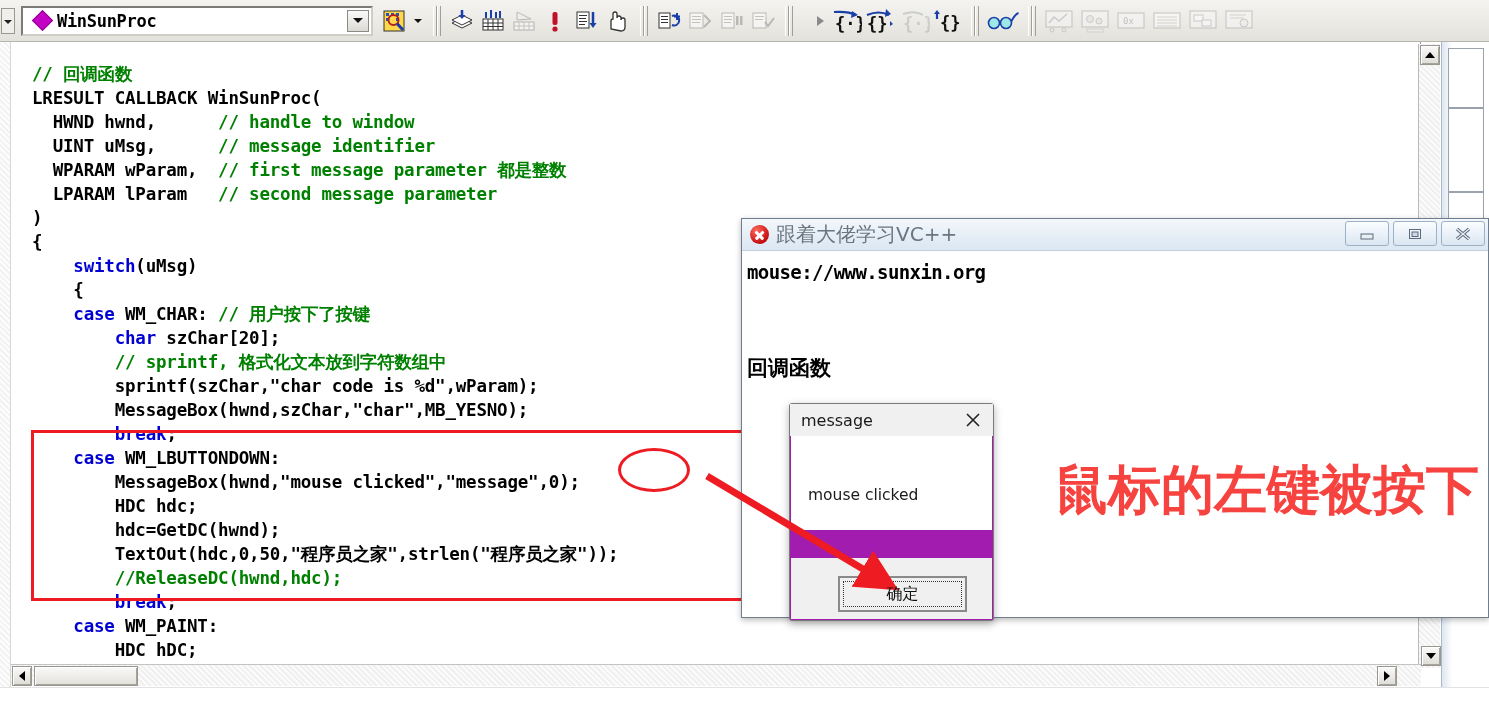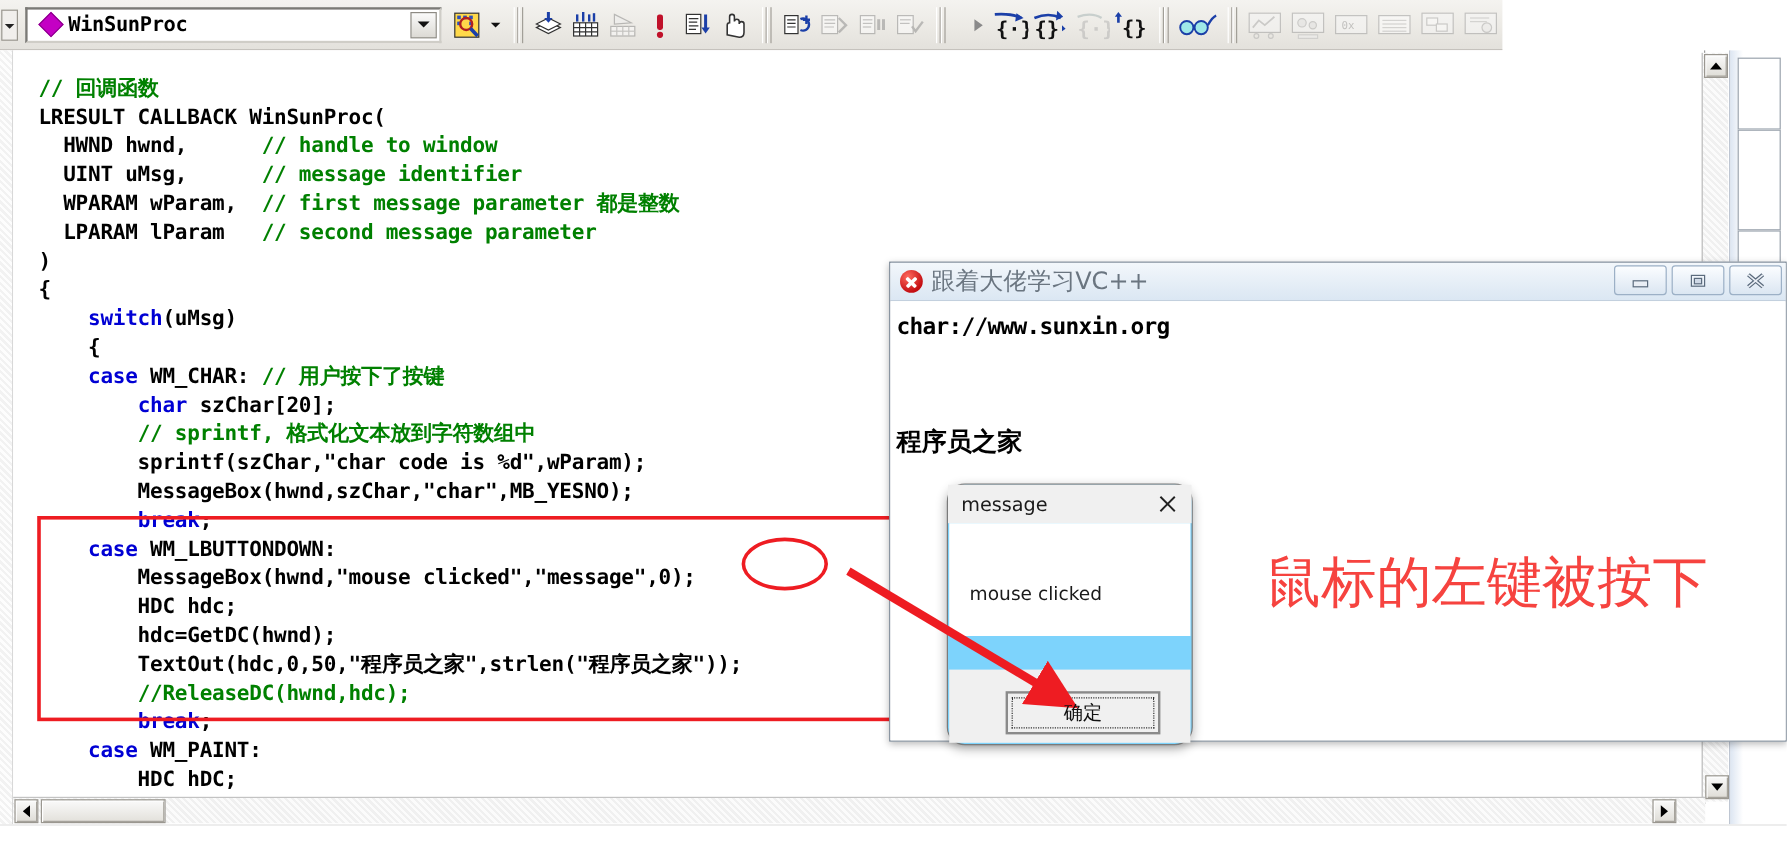--- a/index.html
+++ b/index.html
@@ -6,21 +6,21 @@
   body{
     width:1489px;height:709px;overflow:hidden;
     background:#ffffff;
     font-family:"Liberation Sans", sans-serif;
     position:relative;
   }
   #root{position:absolute;left:0;top:0;width:1489px;height:709px;}
 
   
   .toolbar{
-    position:absolute;left:0;top:0;width:1252px;height:42px;
+    position:absolute;left:0;top:0;width:1489px;height:42px;
     background:linear-gradient(to bottom,#f4f3f0 0%,#eceae5 55%,#e3e1dc 100%);
     border-bottom:1px solid #b8b5ae;
     box-sizing:border-box;
     display:flex;align-items:center;
   }
   .tb-left-stub{
     width:14px;height:26px;margin-left:1px;
     border:1px solid #9a978f;background:#f1efec;
     box-sizing:border-box;position:relative;overflow:hidden;
   }
@@ -194,28 +194,28 @@
     position:absolute;left:5px;top:103px;
     font-family:"DejaVu Serif", serif;font-weight:bold;font-size:21px;color:#000;
   }
   .ann-en{
     position:absolute;left:923px;top:333px;
     font-family:"DejaVu Sans", sans-serif;font-size:44px;color:#f6433f;
     white-space:nowrap;
   }
   .ann-cn{
     position:absolute;left:1055px;top:455px;
-    font-family:"DejaVu Sans", sans-serif;font-size:46px;color:#f6433f;
-    white-space:nowrap;font-weight:400;text-align:center;
+    font-family:"DejaVu Sans", sans-serif;font-size:53px;color:#f6433f;
+    white-space:nowrap;font-weight:700;text-align:center;
   }
 
   
   .msgbox{
     position:absolute;left:789px;top:403px;width:205px;height:218px;
-    background:#7dd3fc;border:1px solid #7a7a7a;border-radius:15px;
+    background:#a21caf;border:1px solid #7a7a7a;border-radius:3px;
     box-sizing:border-box;box-shadow:0 3px 9px rgba(0,0,0,.3);
   }
   .msg-title{
     height:32px;box-sizing:border-box;display:flex;align-items:center;
     position:relative;background:#f0f0f0;
   }
   .msg-title .mt{
     margin-left:11px;font-size:16px;color:#1a1a1a;font-family:"DejaVu Sans", sans-serif;
   }
   .msg-x{
@@ -555,22 +555,22 @@
         </div>
         <div class="wbtn">
           <svg width="20" height="16" viewBox="0 0 20 16">
             <path d="M4 3 L16 13 M16 3 L4 13" stroke="#5b6b7d" stroke-width="3.4" fill="none"></path>
             <path d="M4 3 L16 13 M16 3 L4 13" stroke="#e9eef5" stroke-width="1.3" fill="none"></path>
           </svg>
         </div>
       </div>
     </div>
     <div class="appwin-body">
-      <div class="url-text">char://www.sunxin.org</div>
-      <div class="cn-text">程序员之家</div>
+      <div class="url-text">mouse://www.sunxin.org</div>
+      <div class="cn-text">回调函数</div>
     </div>
   </div>
 
   <div class="ann-cn">鼠标的左键被按下</div>
 
   <div class="msgbox">
     <div class="msg-title">
       <span class="mt">message</span>
       <div class="msg-x">
         <svg width="20" height="20" viewBox="0 0 20 20">

